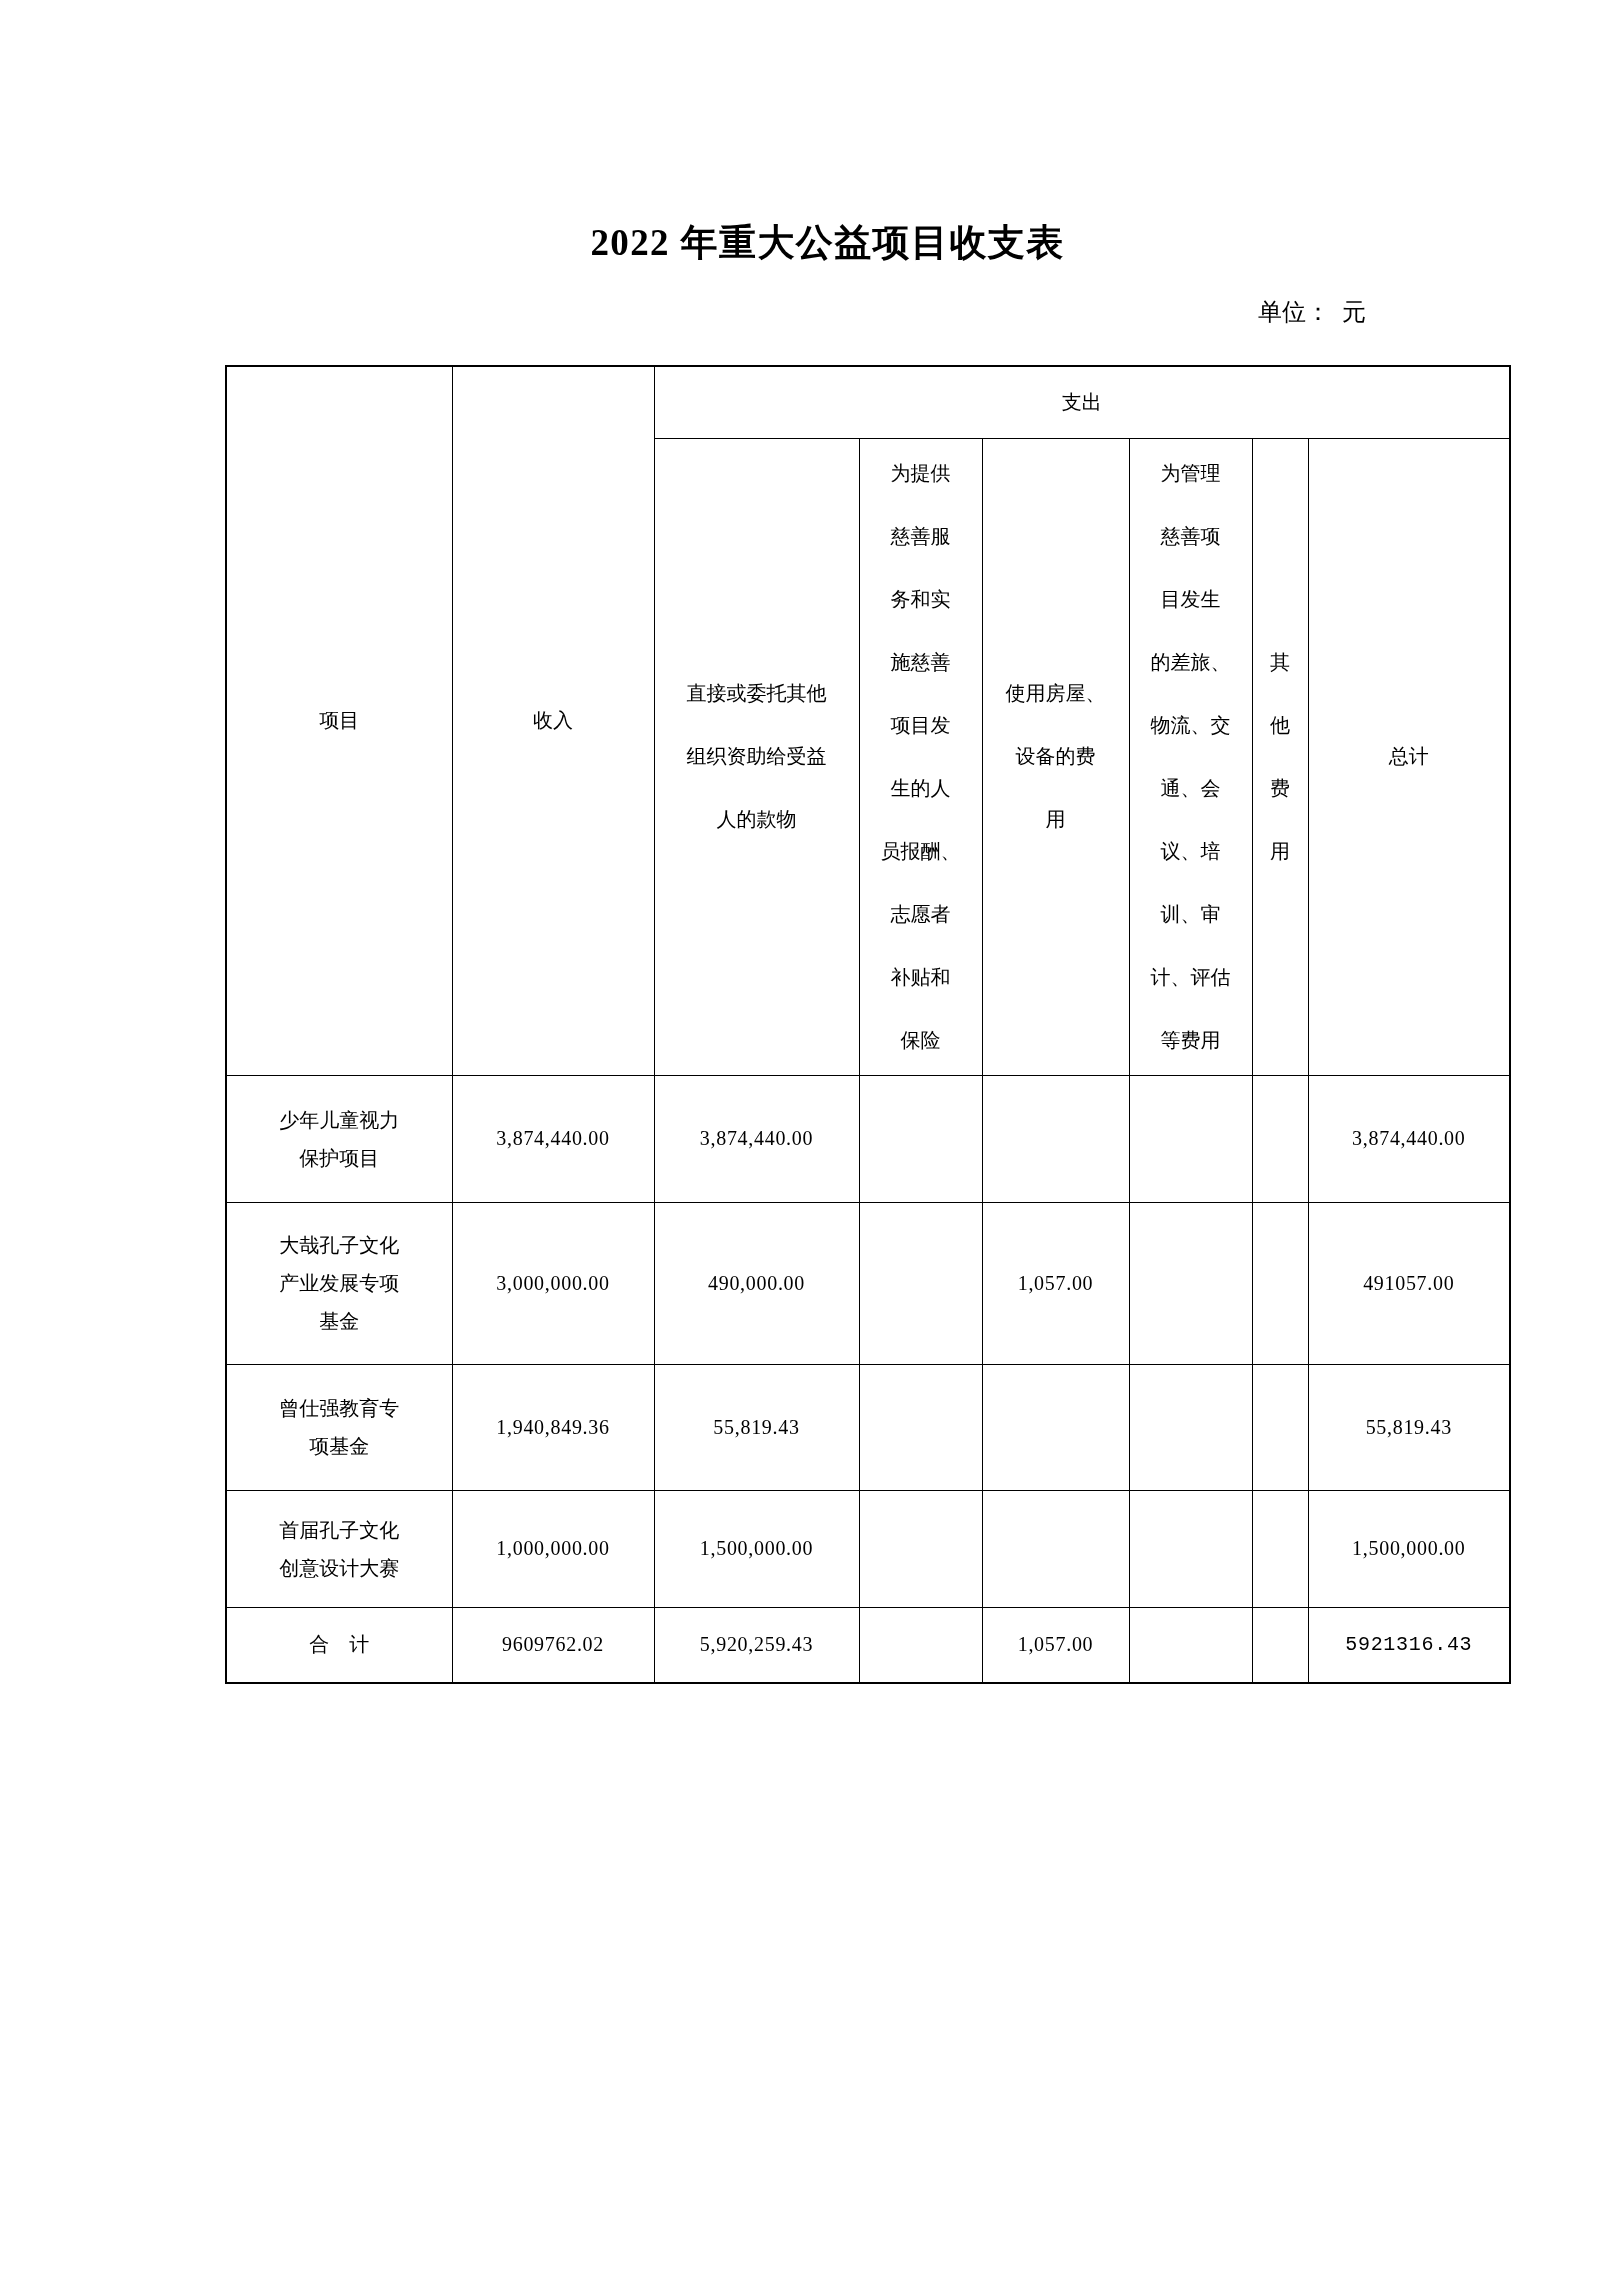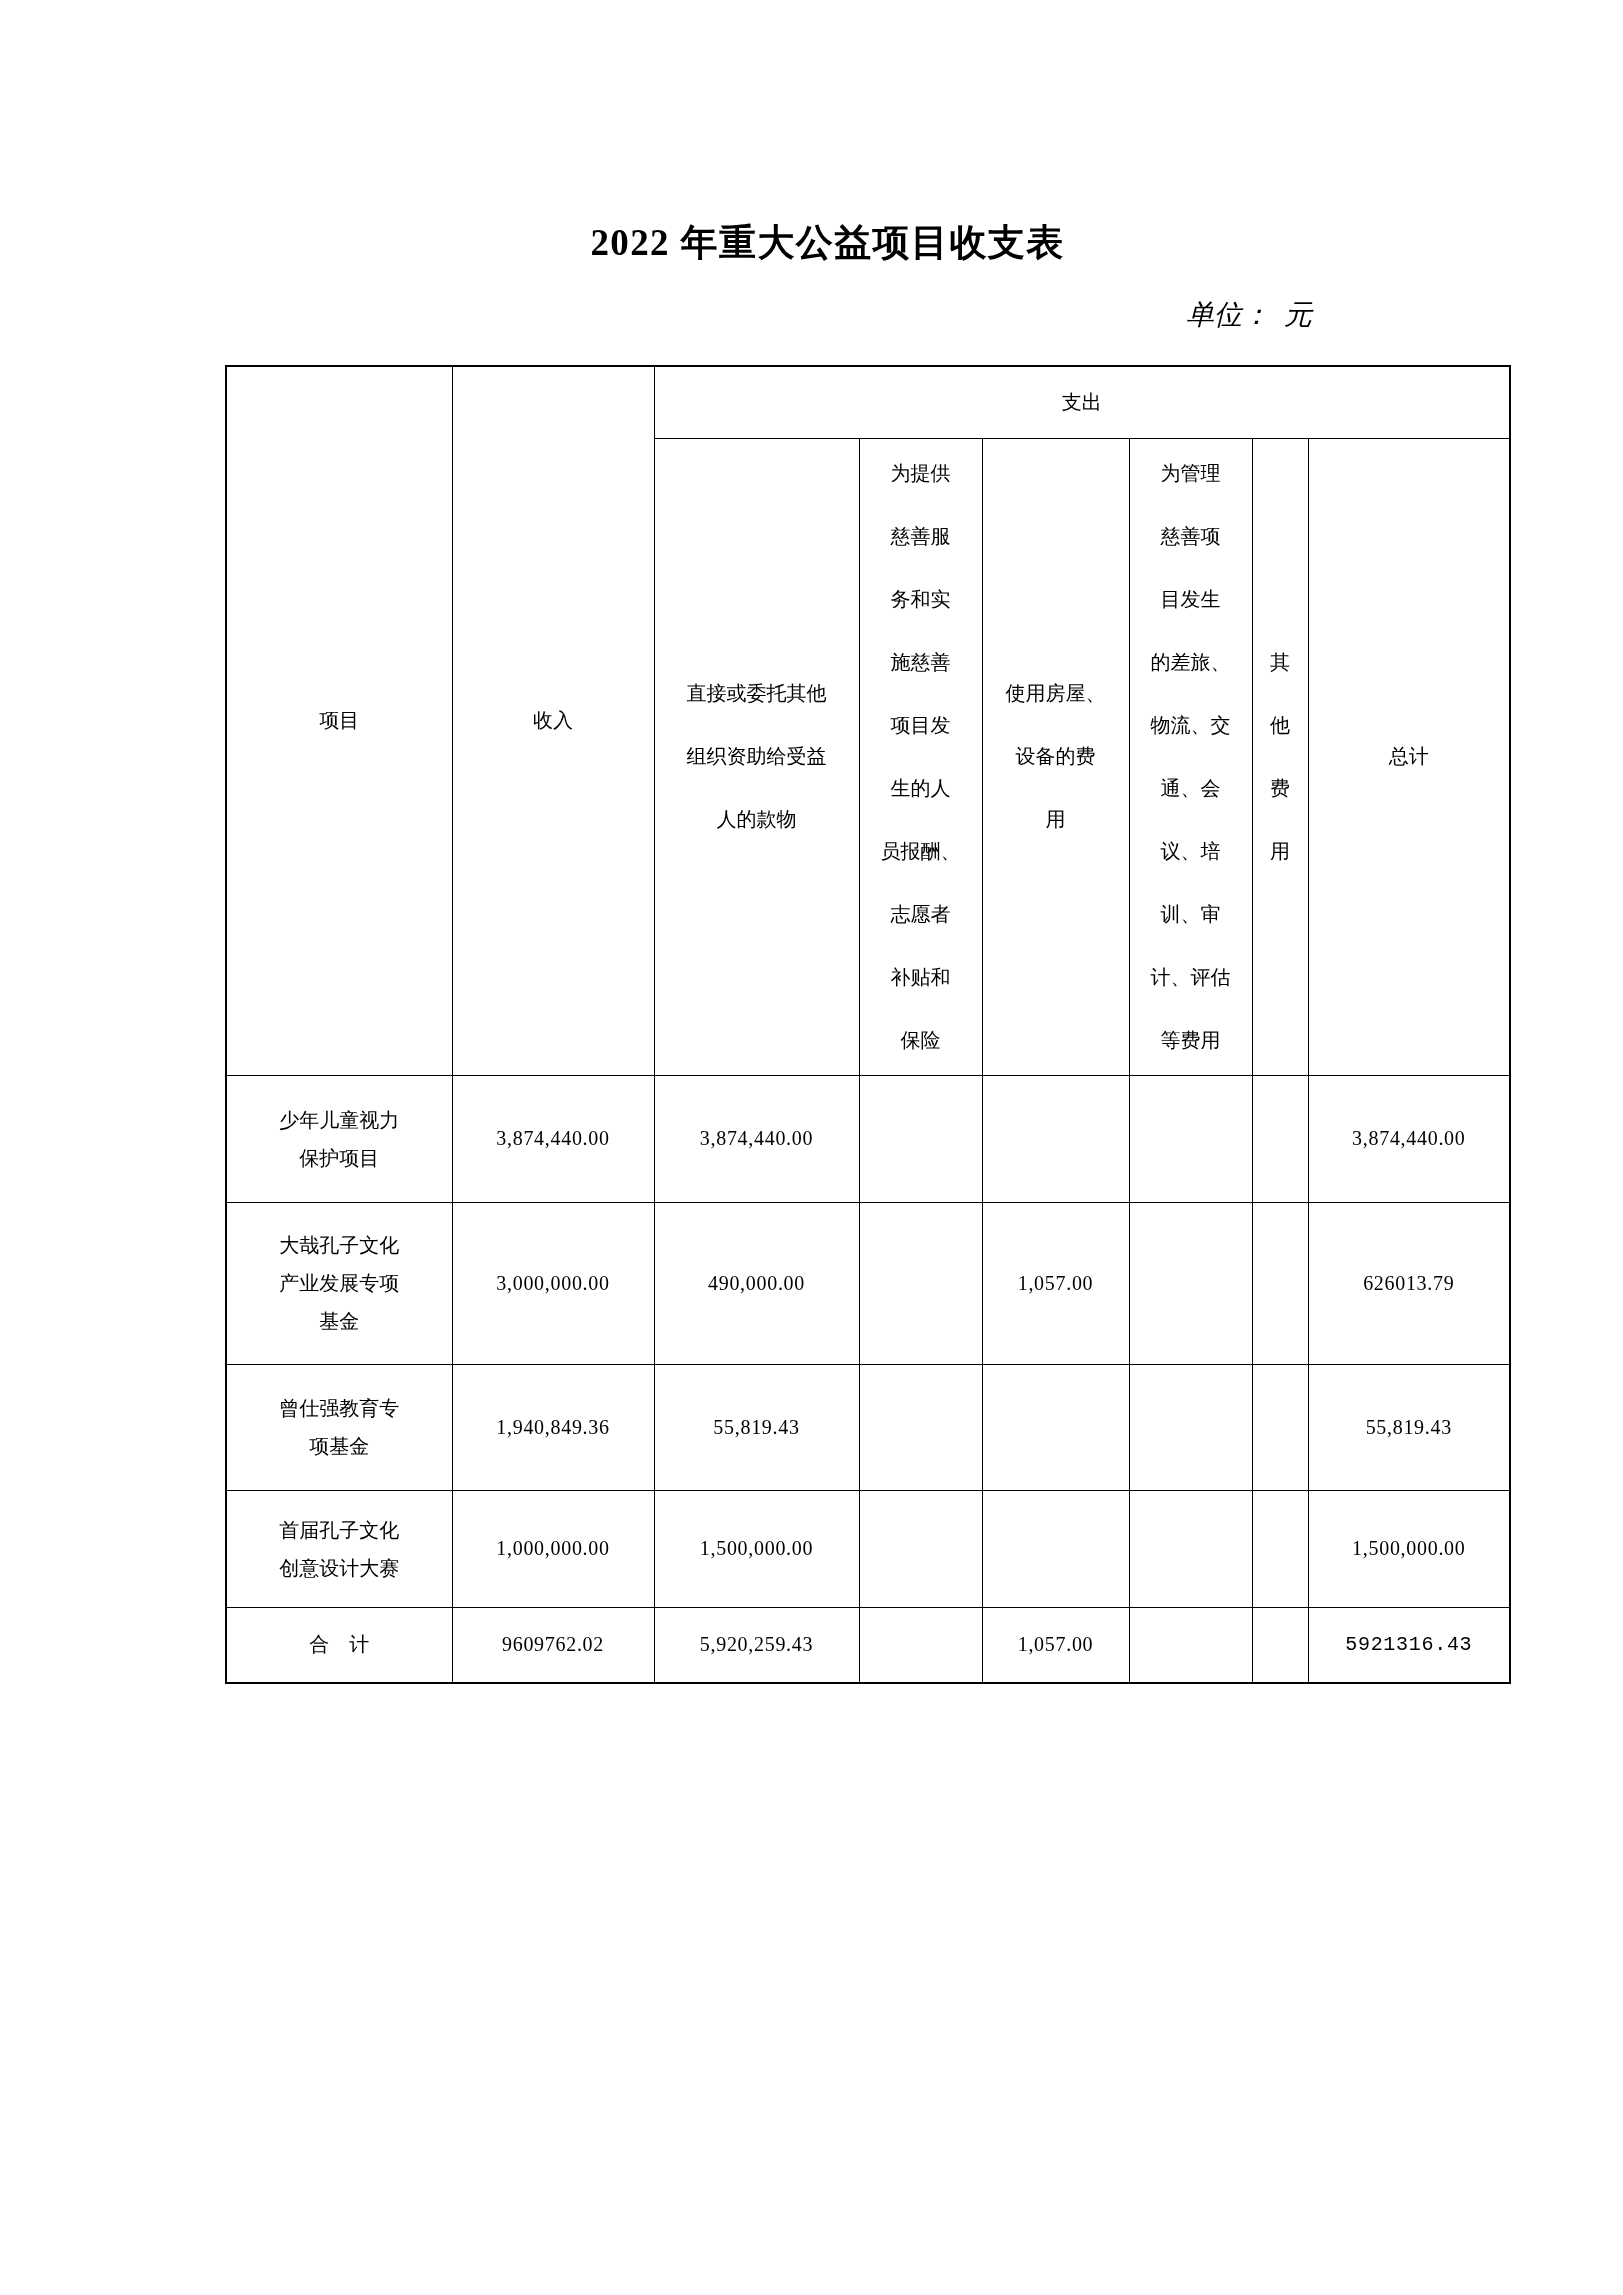--- a/index.html
+++ b/index.html
@@ -22,24 +22,23 @@
     margin: 16px;
     text-align: center;
     font-size: 37px;
     font-weight: bold;
     letter-spacing: 1.4px;
     white-space: pre;
   }
   .unit-label {
     position: absolute;
     top: 296px;
-    left: 1186px;
-    font-size: 28px;
+    left: 1258px;
+    font-size: 24px;
     white-space: pre;
-    font-style: italic;
   }
   table.report {
     position: absolute;
     left: 225px;
     top: 365px;
     width: 1286px;
     border-collapse: collapse;
     table-layout: fixed;
     border: 2px solid #000;
   }
@@ -169,21 +168,21 @@
     <tr class="r-data-2">
       <td class="project-cell">大哉孔子文化
 产业发展专项
 基金</td>
       <td class="num">3,000,000.00</td>
       <td class="num">490,000.00</td>
       <td class="num"></td>
       <td class="num">1,057.00</td>
       <td class="num"></td>
       <td class="num"></td>
-      <td class="num total-top">626013.79</td>
+      <td class="num total-top">491057.00</td>
     </tr>
 
     <tr class="r-data-3">
       <td class="project-cell">曾仕强教育专
 项基金</td>
       <td class="num">1,940,849.36</td>
       <td class="num">55,819.43</td>
       <td class="num"></td>
       <td class="num"></td>
       <td class="num"></td>

